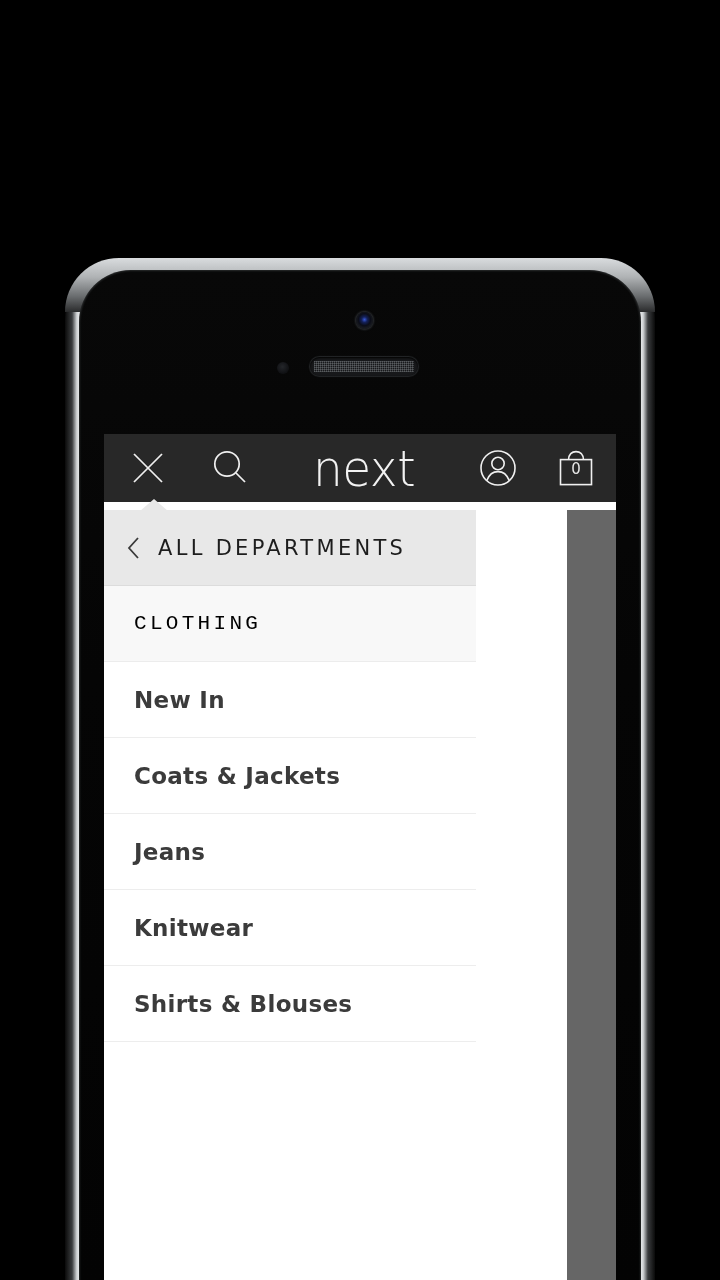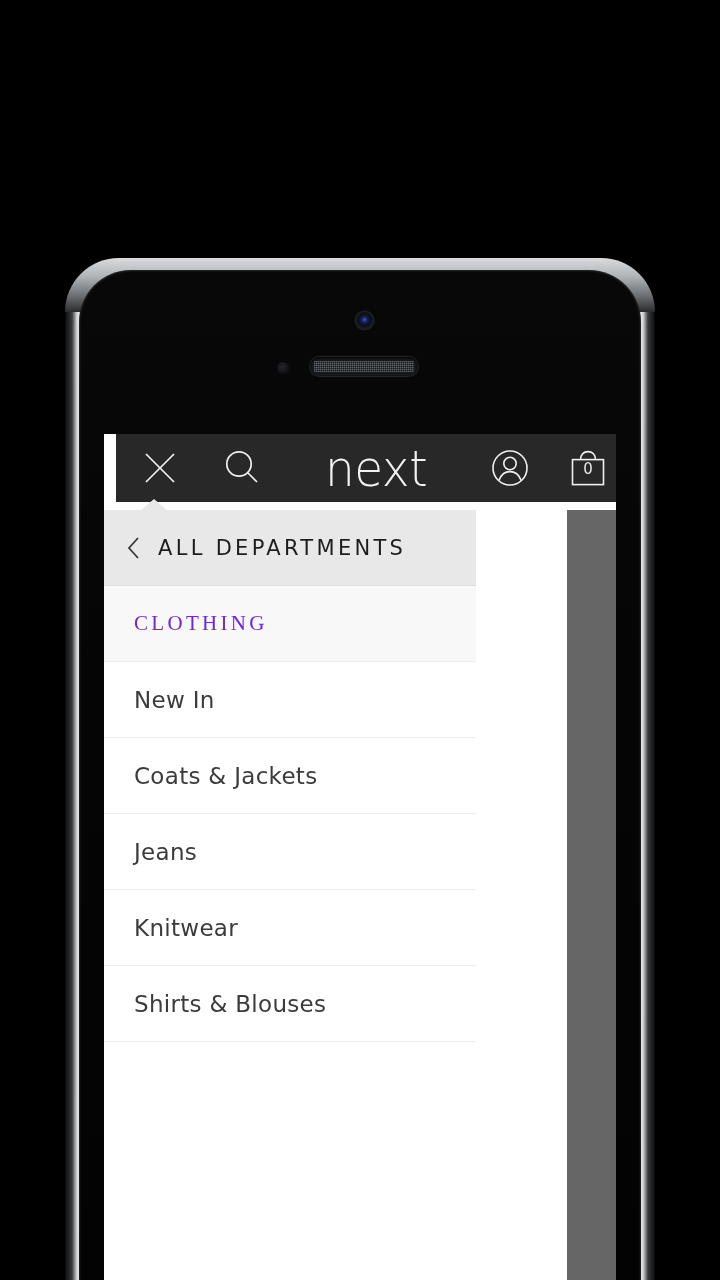--- a/index.html
+++ b/index.html
@@ -95,21 +95,21 @@
 
   
   #screen {
     position:absolute; left:104px; top:434px;
     width:512px; height:846px;
     background:#fff; overflow:hidden;
   }
 
   
   .appbar {
-    position:absolute; left:12px; top:0; width:512px; height:68px;
+    position:absolute; left:0; top:0; width:512px; height:68px;
     background:#282828;
     display:flex; align-items:center;
   }
   .appbar-slot {
     height:76px; display:flex; align-items:center; justify-content:center;
   }
   .slot-close { width:88px; }
   .slot-search{ width:76px; }
   .slot-logo  { flex:1; }
   .slot-acct  { width:76px; }
@@ -160,32 +160,32 @@
     font-size:21px; color:#1d1d1d; letter-spacing:3.3px;
     font-family:"DejaVu Sans", sans-serif; font-weight:400;
   }
 
   .section-head {
     height:76px; background:#f8f8f8;
     display:flex; align-items:center; padding-left:30px;
     border-bottom:1px solid #ececec;
   }
   .section-head span {
-    font-size:21px; color:#6d28d9; letter-spacing:3.3px;
-    font-family:Liberation Serif, serif; font-weight:400;
+    font-size:21px; color:#000000; letter-spacing:3.3px;
+    font-family:Liberation Mono, monospace; font-weight:400;
   }
 
   .menu-item {
     height:76px; background:#fff;
     display:flex; align-items:center; padding-left:30px;
     border-bottom:1px solid #ededed;
   }
   .menu-item span {
     font-size:23px; color:#3b3b3b; letter-spacing:0.3px;
-    font-family:"DejaVu Sans", sans-serif; font-weight:400;
+    font-family:"DejaVu Sans", sans-serif; font-weight:700;
   }
 </style>
 </head>
 <body>
 
 <div id="stage">
 
   <div id="phone">
 
     <div class="power-btn"></div>

